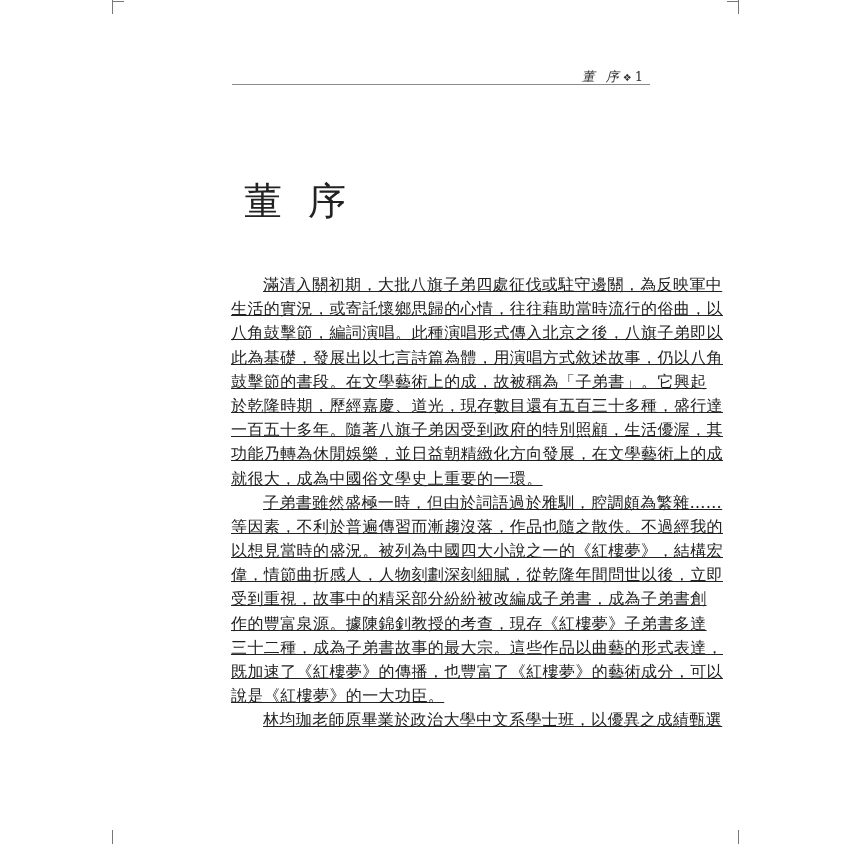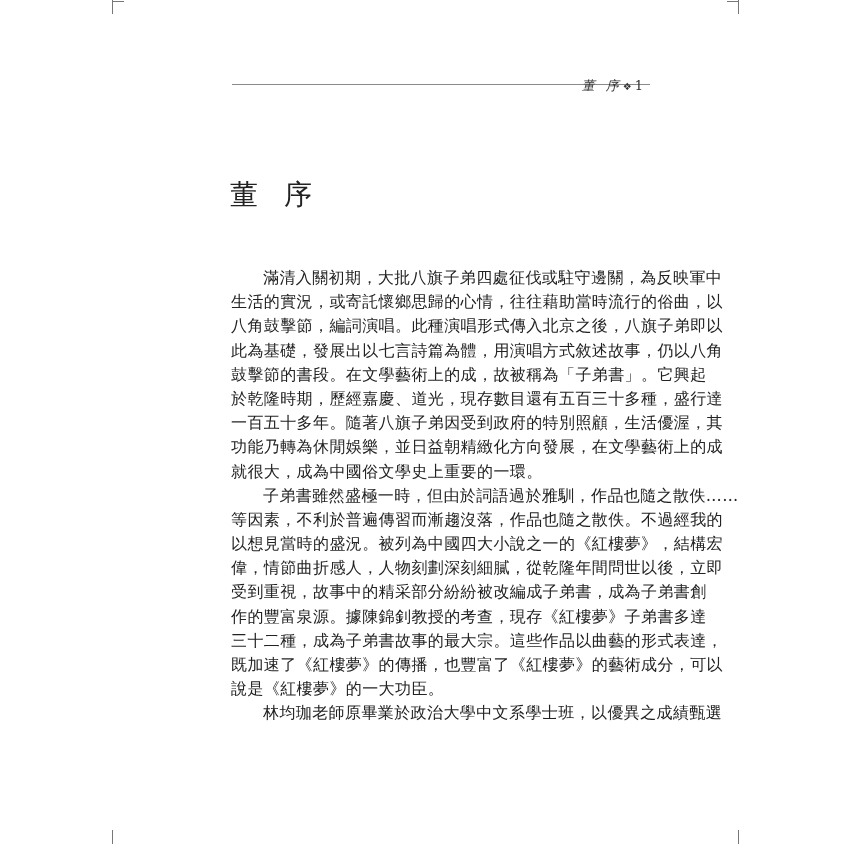--- a/index.html
+++ b/index.html
@@ -1,27 +1,27 @@
 <!DOCTYPE html>
 <html><head>
   <meta charset="utf-8">
   <style>
     html, body { margin: 0; padding: 0; background: #ffffff; }
     body { width: 850px; height: 850px; position: relative; overflow: hidden; font-family: "DejaVu Serif", "Liberation Serif", serif; color: #1a1a1a; }
     .crop { position: absolute; background: #777; }
     .crop.h { height: 1px; }
     .crop.v { width: 1px; }
     .header { position: absolute; left: 232px; top: 60px; width: 418px; height: 24px; border-bottom: 1px solid #8a8a8a; }
-    .header-text { position: absolute; right: 6px; top: 17px; font-size: 13px; color: #333; letter-spacing: 1px; font-style: italic; }
+    .header-text { position: absolute; right: 6px; top: 8px; font-size: 13px; color: #333; letter-spacing: 1px; font-style: italic; }
     .header-text .t1 { margin-right: 10px; }
     .header-text .orn { font-style: normal; font-size: 10px; margin: 0 2px 0 3px; }
     .header-text .pg { font-style: normal; }
-    .title { position: absolute; left: 230px; top: 176px; font-size: 28px; color: #222; letter-spacing: 0; }
+    .title { position: absolute; left: 244px; top: 176px; font-size: 38px; color: #222; letter-spacing: 0; }
     .title .c2 { margin-left: 26px; }
-    .body { position: absolute; left: 231px; top: 266px; width: 418px; font-size: 16px; line-height: 24.2px; color: #222; text-align: justify; }
+    .body { position: absolute; left: 231px; top: 273px; width: 418px; font-size: 16px; line-height: 24.2px; color: #222; text-align: justify; text-decoration: underline; }
     .line { display: block; white-space: nowrap; height: 24.2px; letter-spacing: 0.4px; }
     .indent { padding-left: 32px; }
   </style>
 </head>
 <body>
 
 <div class="crop v" style="left:112px; top:0px; height:14px;"></div>
 <div class="crop h" style="left:112px; top:1px; height:1px; width:12px;"></div>
 <div class="crop v" style="left:738px; top:0px; height:14px;"></div>
 <div class="crop h" style="left:727px; top:1px; height:1px; width:12px;"></div>
@@ -41,21 +41,21 @@
 <div class="body">
   <span class="line indent">滿清入關初期，大批八旗子弟四處征伐或駐守邊關，為反映軍中</span>
   <span class="line">生活的實況，或寄託懷鄉思歸的心情，往往藉助當時流行的俗曲，以</span>
   <span class="line">八角鼓擊節，編詞演唱。此種演唱形式傳入北京之後，八旗子弟即以</span>
   <span class="line">此為基礎，發展出以七言詩篇為體，用演唱方式敘述故事，仍以八角</span>
   <span class="line">鼓擊節的書段。在文學藝術上的成，故被稱為「子弟書」。它興起</span>
   <span class="line">於乾隆時期，歷經嘉慶、道光，現存數目還有五百三十多種，盛行達</span>
   <span class="line">一百五十多年。隨著八旗子弟因受到政府的特別照顧，生活優渥，其</span>
   <span class="line">功能乃轉為休閒娛樂，並日益朝精緻化方向發展，在文學藝術上的成</span>
   <span class="line">就很大，成為中國俗文學史上重要的一環。</span>
-  <span class="line indent">子弟書雖然盛極一時，但由於詞語過於雅馴，作品也隨之散佚……</span>
+  <span class="line indent">子弟書雖然盛極一時，但由於詞語過於雅馴，腔調頗為繁雜……</span>
   <span class="line">等因素，不利於普遍傳習而漸趨沒落，作品也隨之散佚。不過經我的</span>
   <span class="line">以想見當時的盛況。被列為中國四大小說之一的《紅樓夢》，結構宏</span>
   <span class="line">偉，情節曲折感人，人物刻劃深刻細膩，從乾隆年間問世以後，立即</span>
   <span class="line">受到重視，故事中的精采部分紛紛被改編成子弟書，成為子弟書創</span>
   <span class="line">作的豐富泉源。據陳錦釗教授的考查，現存《紅樓夢》子弟書多達</span>
   <span class="line">三十二種，成為子弟書故事的最大宗。這些作品以曲藝的形式表達，</span>
   <span class="line">既加速了《紅樓夢》的傳播，也豐富了《紅樓夢》的藝術成分，可以</span>
   <span class="line">說是《紅樓夢》的一大功臣。</span>
   <span class="line indent">林均珈老師原畢業於政治大學中文系學士班，以優異之成績甄選</span>
 </div>

